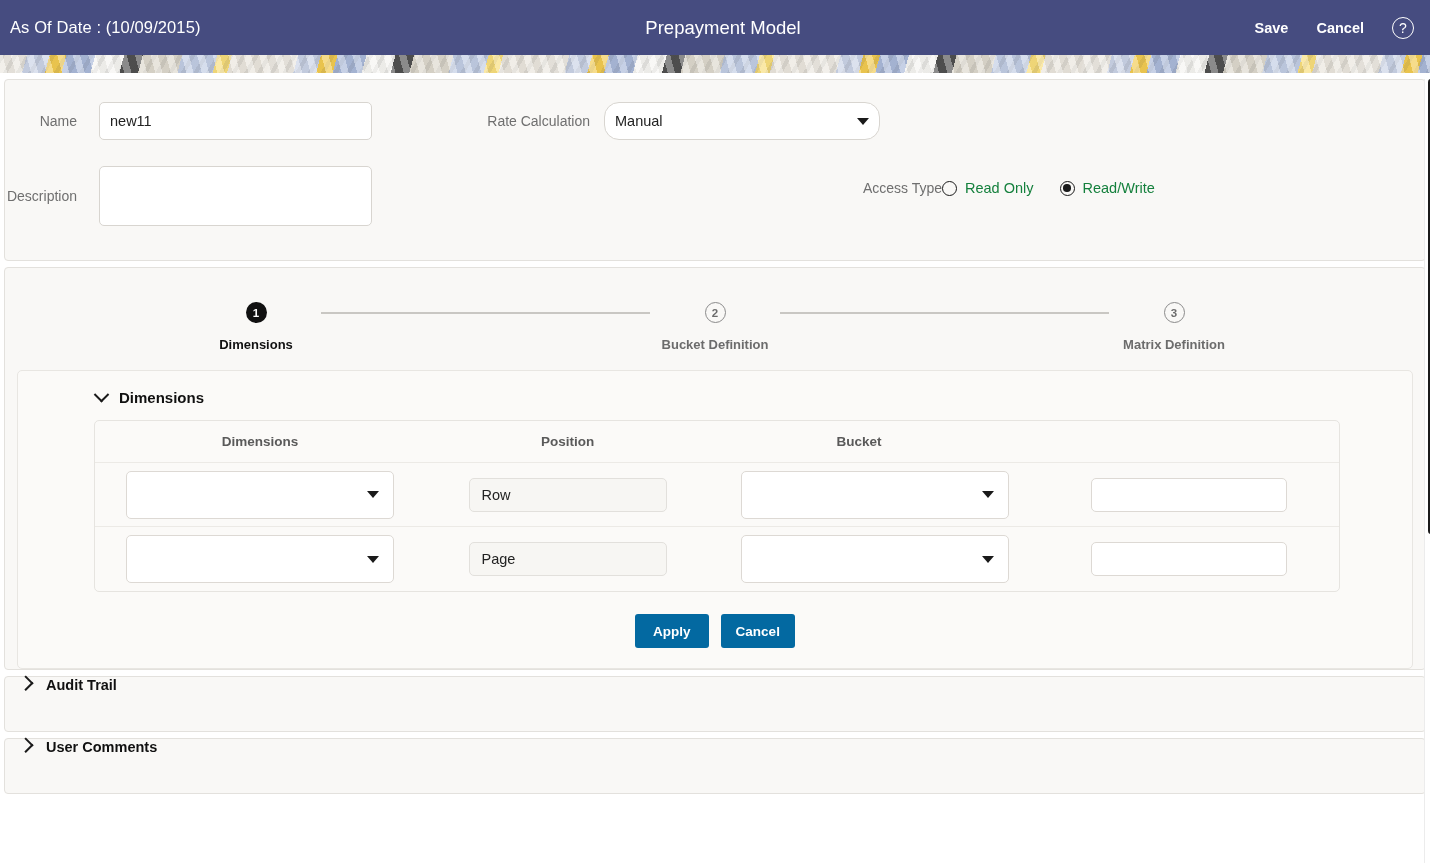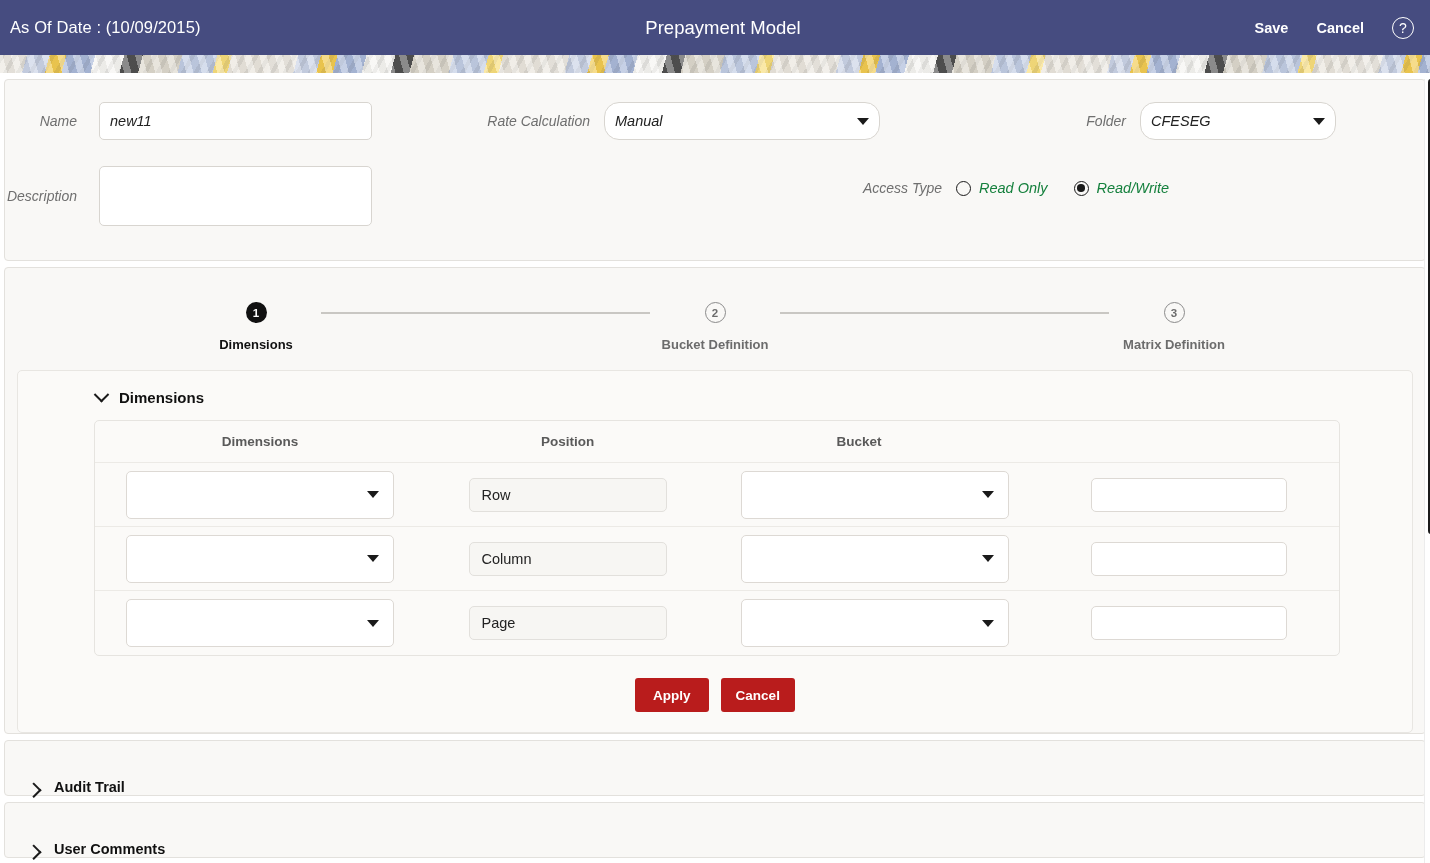--- a/index.html
+++ b/index.html
@@ -99,21 +99,20 @@
     background: #f9f8f6;
     border: 1px solid #e3e1dd;
     border-radius: 4px;
     margin: 6px 0 0 0;
   }
 
   
   .details {
     padding: 22px 0 28px 0;
     height: 182px;
-    font-style: italic;
   }
   .frow {
     display: flex;
     align-items: flex-start;
   }
   .fgroup { display: flex; align-items: center; }
   .flabel {
     font-size: 14px;
     color: #6f6f6f;
     text-align: right;
@@ -147,21 +146,21 @@
   }
 
   .name-label  { width: 72px; margin-right: 22px; }
   .name-ctl    { width: 273px; }
   .desc-label  { width: 72px; margin-right: 22px; }
   .desc-ctl    { width: 273px; }
   .rate-label  { width: 140px; margin-right: 14px; }
   .rate-ctl    { width: 276px; }
   .folder-label{ width: 56px; margin-right: 14px; }
   .folder-ctl  { width: 196px; }
-  .access-label{ width: 96px; margin-right: 14px; }
+  .access-label{ width: 96px; }
 
   .radio-group { display: flex; align-items: center; gap: 26px; }
   .radio-item  { display: flex; align-items: center; gap: 8px; cursor: pointer; }
   .radio-dot {
     width: 15px; height: 15px;
     border: 1.7px solid #1a1a1a;
     border-radius: 50%;
     display: flex; align-items: center; justify-content: center;
     flex: none;
   }
@@ -293,40 +292,40 @@
     border-radius: 5px;
   }
 
   .actions {
     display: flex;
     justify-content: center;
     gap: 12px;
     margin-top: 22px;
   }
   .btn {
-    background: #b91c1c;
+    background: #0369a1;
     color: #ffffff;
     border: none;
     border-radius: 3px;
     font-size: 13.5px;
     font-weight: bold;
     font-family: "Liberation Sans", sans-serif;
     padding: 0 18px;
     height: 34px;
     cursor: pointer;
   }
   .btn.cancel { padding: 0 15px; }
 
   
   .acc {
     height: 56px;
     display: flex;
-    align-items: flex-end;
+    align-items: flex-start;
     gap: 14px;
-    padding-left: 24px;
+    padding-left: 16px;
     cursor: pointer;
   }
   .acc-title { font-size: 14.5px; font-weight: bold; color: #111111; }
 
   
   .scrollbar {
     position: absolute;
     top: 0; right: -4px;
     width: 10px;
     height: 100%;
@@ -364,27 +363,20 @@
         <div class="flabel name-label">Name</div>
         <div class="ctl input name-ctl">new11</div>
       </div>
       <div class="fgroup" style="margin-left:78px">
         <div class="flabel rate-label">Rate Calculation</div>
         <div class="ctl select rate-ctl">
           <span>Manual</span>
           <span class="caret"></span>
         </div>
       </div>
-      <div class="fgroup" style="margin-left:190px">
-        <div class="flabel folder-label">Folder</div>
-        <div class="ctl select folder-ctl">
-          <span>CFESEG</span>
-          <span class="caret"></span>
-        </div>
-      </div>
     </div>
 
     <div class="frow" style="margin-top:26px">
       <div class="fgroup" style="align-items:center">
         <div class="flabel desc-label">Description</div>
         <div class="ctl area desc-ctl" placeholder=""></div>
       </div>
       <div class="fgroup" style="margin-left:474px; margin-top:14px">
         <div class="flabel access-label">Access Type</div>
         <div class="radio-group">
@@ -447,57 +439,39 @@
           <div class="gcell c-lkp">
             <div class="sel-box">
               <span class="caret"></span>
             </div>
           </div>
           <div class="gcell c-bkt">
             <div class="bkt-box"></div>
           </div>
         </div>
 
+
         <div class="grow gbody">
           <div class="gcell c-dim">
             <div class="sel-box">
               <span class="caret"></span>
             </div>
           </div>
           <div class="gcell c-pos">
-            <div class="pos-box">Column</div>
+            <div class="pos-box">Page</div>
           </div>
           <div class="gcell c-lkp">
             <div class="sel-box">
               <span class="caret"></span>
             </div>
           </div>
           <div class="gcell c-bkt">
             <div class="bkt-box"></div>
           </div>
         </div>
-
-        <div class="grow gbody">
-          <div class="gcell c-dim">
-            <div class="sel-box">
-              <span class="caret"></span>
-            </div>
-          </div>
-          <div class="gcell c-pos">
-            <div class="pos-box">Page</div>
-          </div>
-          <div class="gcell c-lkp">
-            <div class="sel-box">
-              <span class="caret"></span>
-            </div>
-          </div>
-          <div class="gcell c-bkt">
-            <div class="bkt-box"></div>
-          </div>
-        </div>
       </div>
 
       <div class="actions">
         <button class="btn">Apply</button>
         <button class="btn cancel">Cancel</button>
       </div>
     </div>
   </div>
 
   <div class="card acc">

